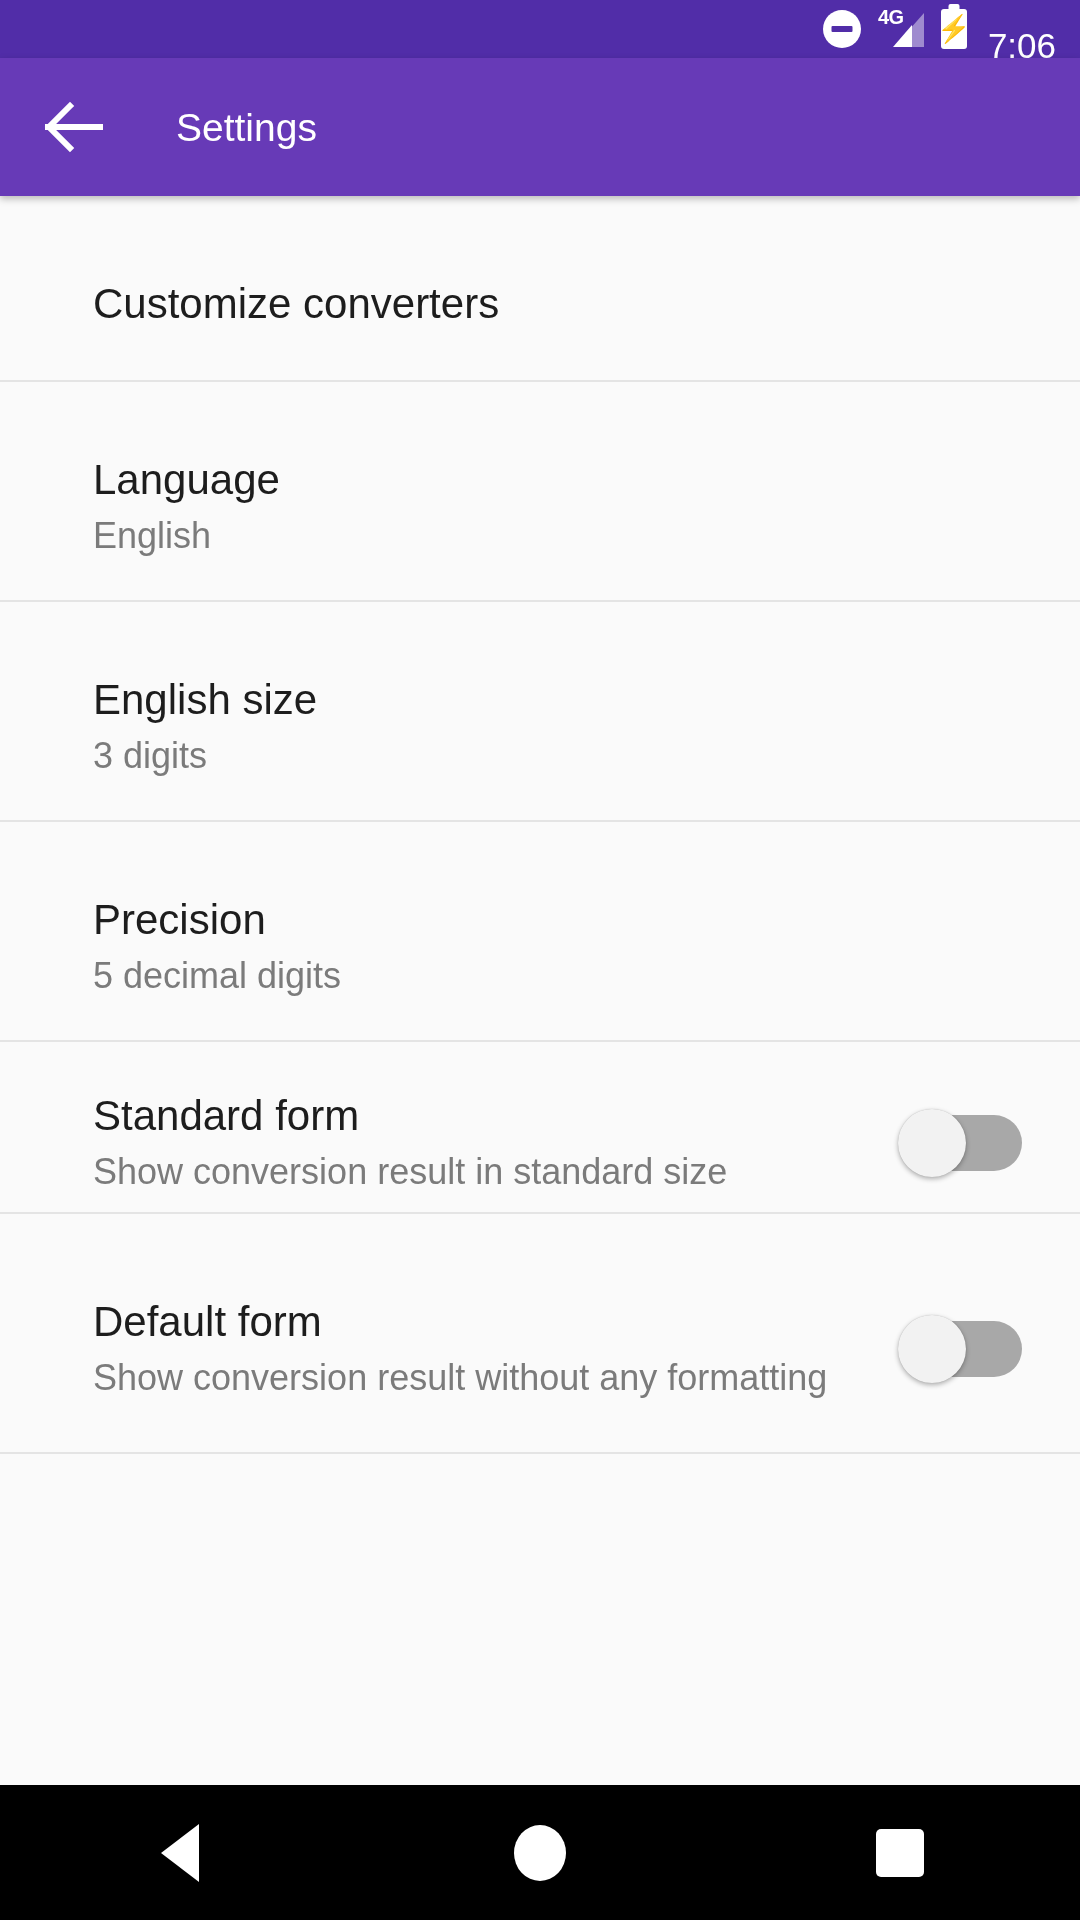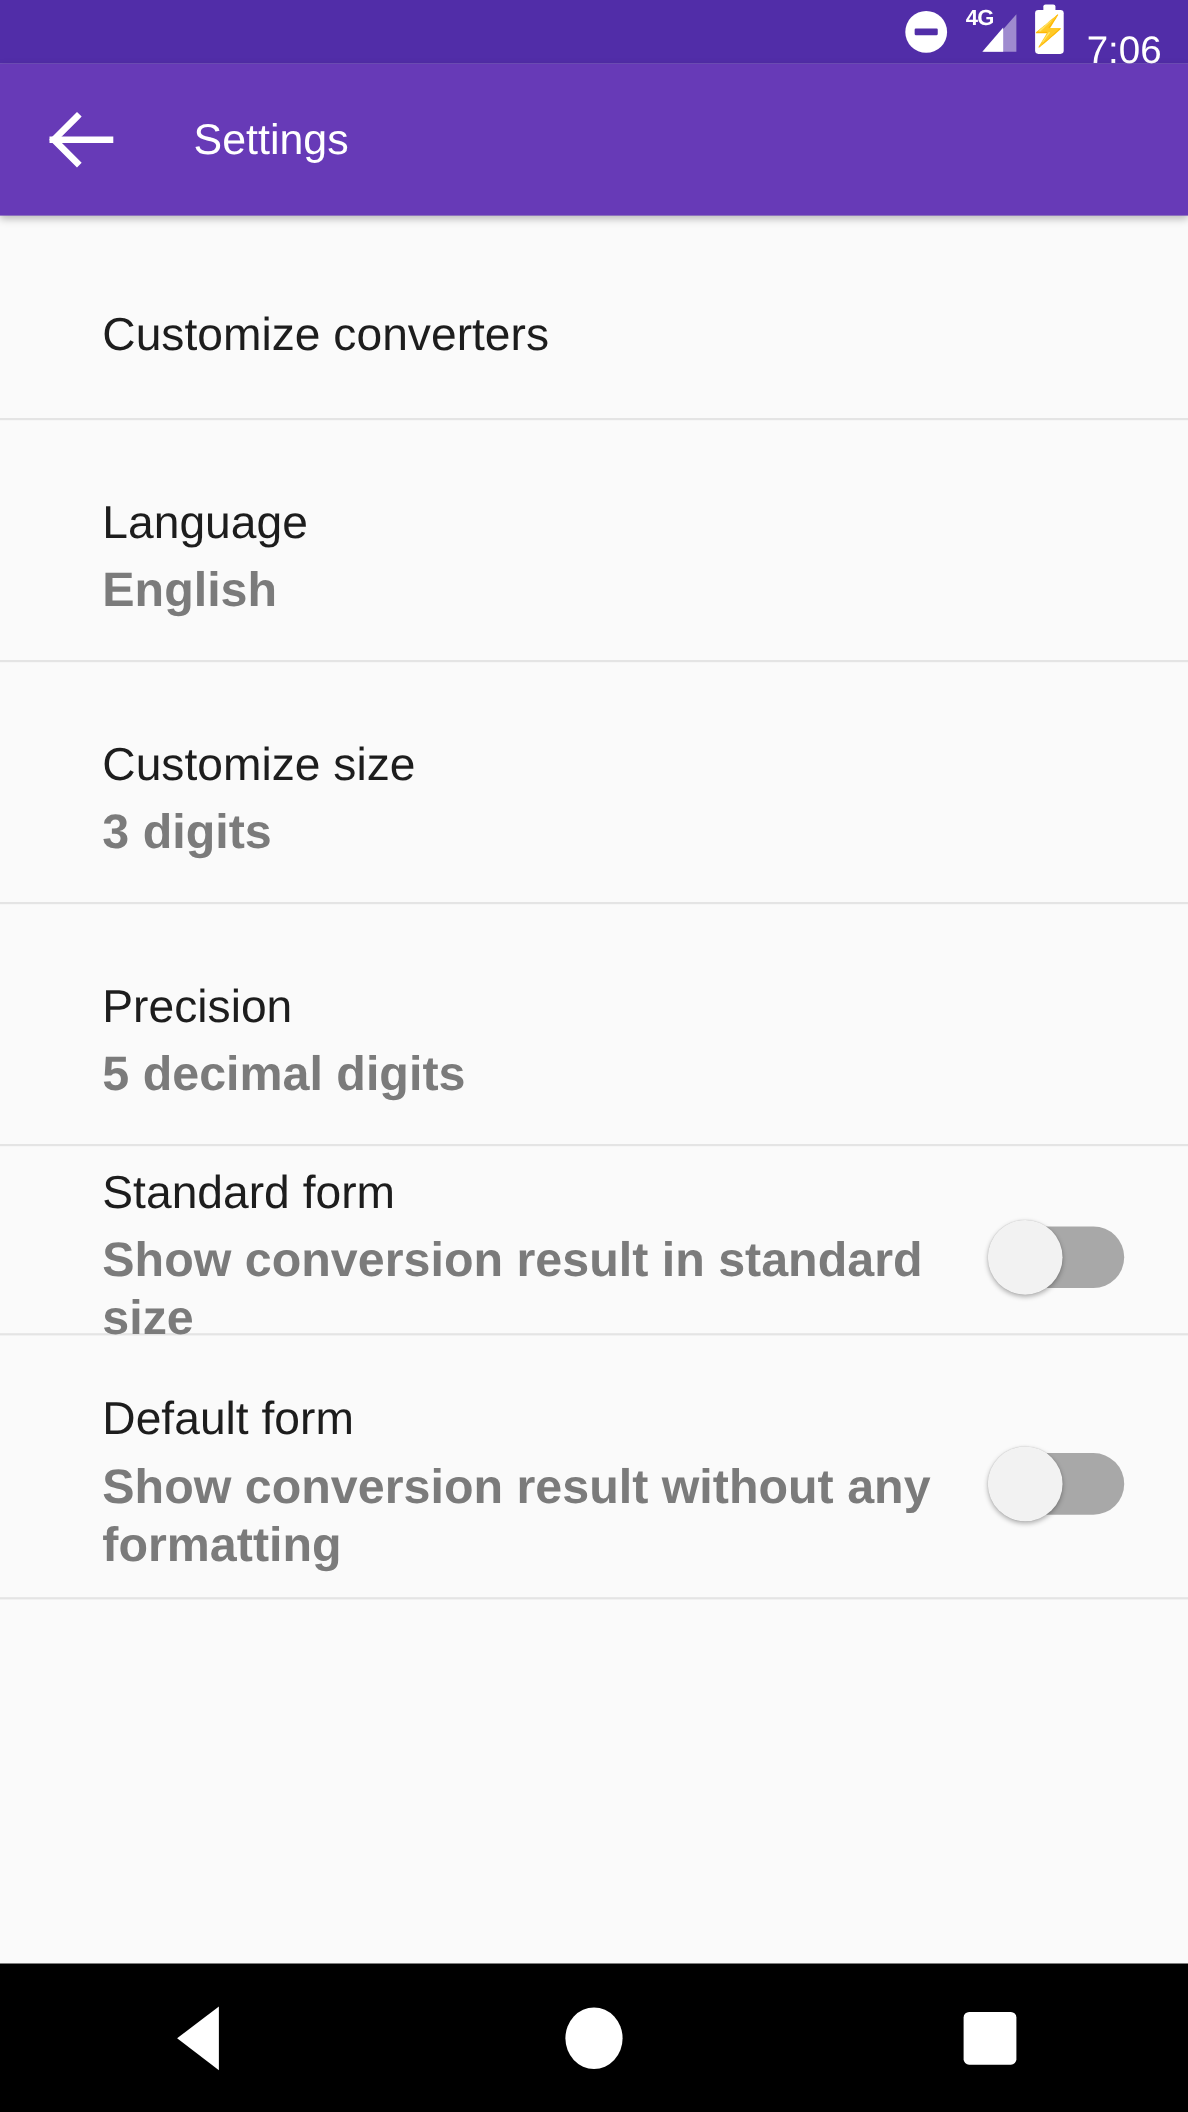--- a/index.html
+++ b/index.html
@@ -95,21 +95,21 @@
     padding:0 30px 0 93px;
     border-bottom:2px solid #e4e4e4;
     background:#fafafa;
     margin-top:32px;
   }
   .item-text{ flex:1 1 auto; min-width:0; }
   .item-title{
     font-size:42px; color:#1d1d1d; line-height:1.14;
   }
   .item-summary{
-    font-size:44px; color:#7b7b7b; line-height:1.22; margin-top:11px;font-weight:bold;
+    font-size:36px; color:#7b7b7b; line-height:1.22; margin-top:11px;
   }
   .row-simple{ height:154px; }
   .row-two{ height:188px; }
   .row-switch{ height:140px;justify-content:flex-end; }
   .row-switch-tall{ height:208px; }
 
   
   .switch{
     position:relative; width:124px; height:62px;
     flex:0 0 auto; margin-right:28px;
@@ -192,21 +192,21 @@
 
     <div class="list-item row-two">
       <div class="item-text">
         <div class="item-title">Language</div>
         <div class="item-summary">English</div>
       </div>
     </div>
 
     <div class="list-item row-two">
       <div class="item-text">
-        <div class="item-title">Customize size</div>
+        <div class="item-title">English size</div>
         <div class="item-summary">3 digits</div>
       </div>
     </div>
 
     <div class="list-item row-two">
       <div class="item-text">
         <div class="item-title">Precision</div>
         <div class="item-summary">5 decimal digits</div>
       </div>
     </div>

